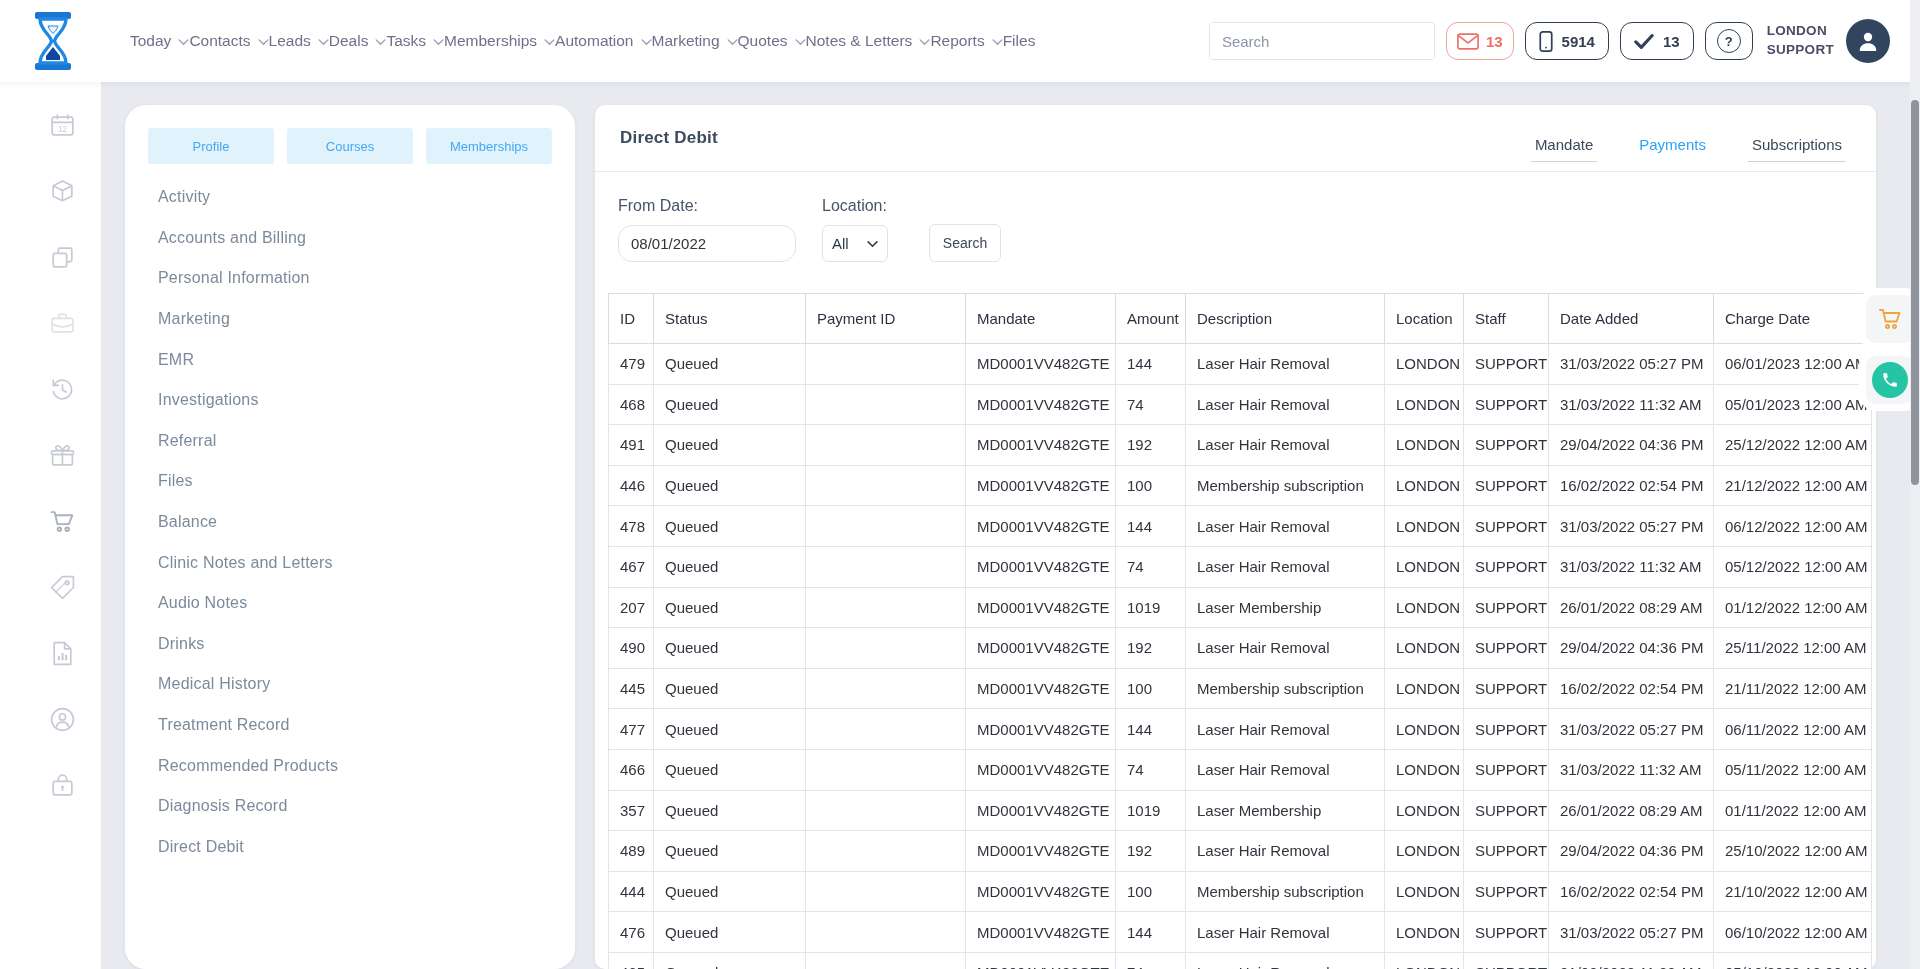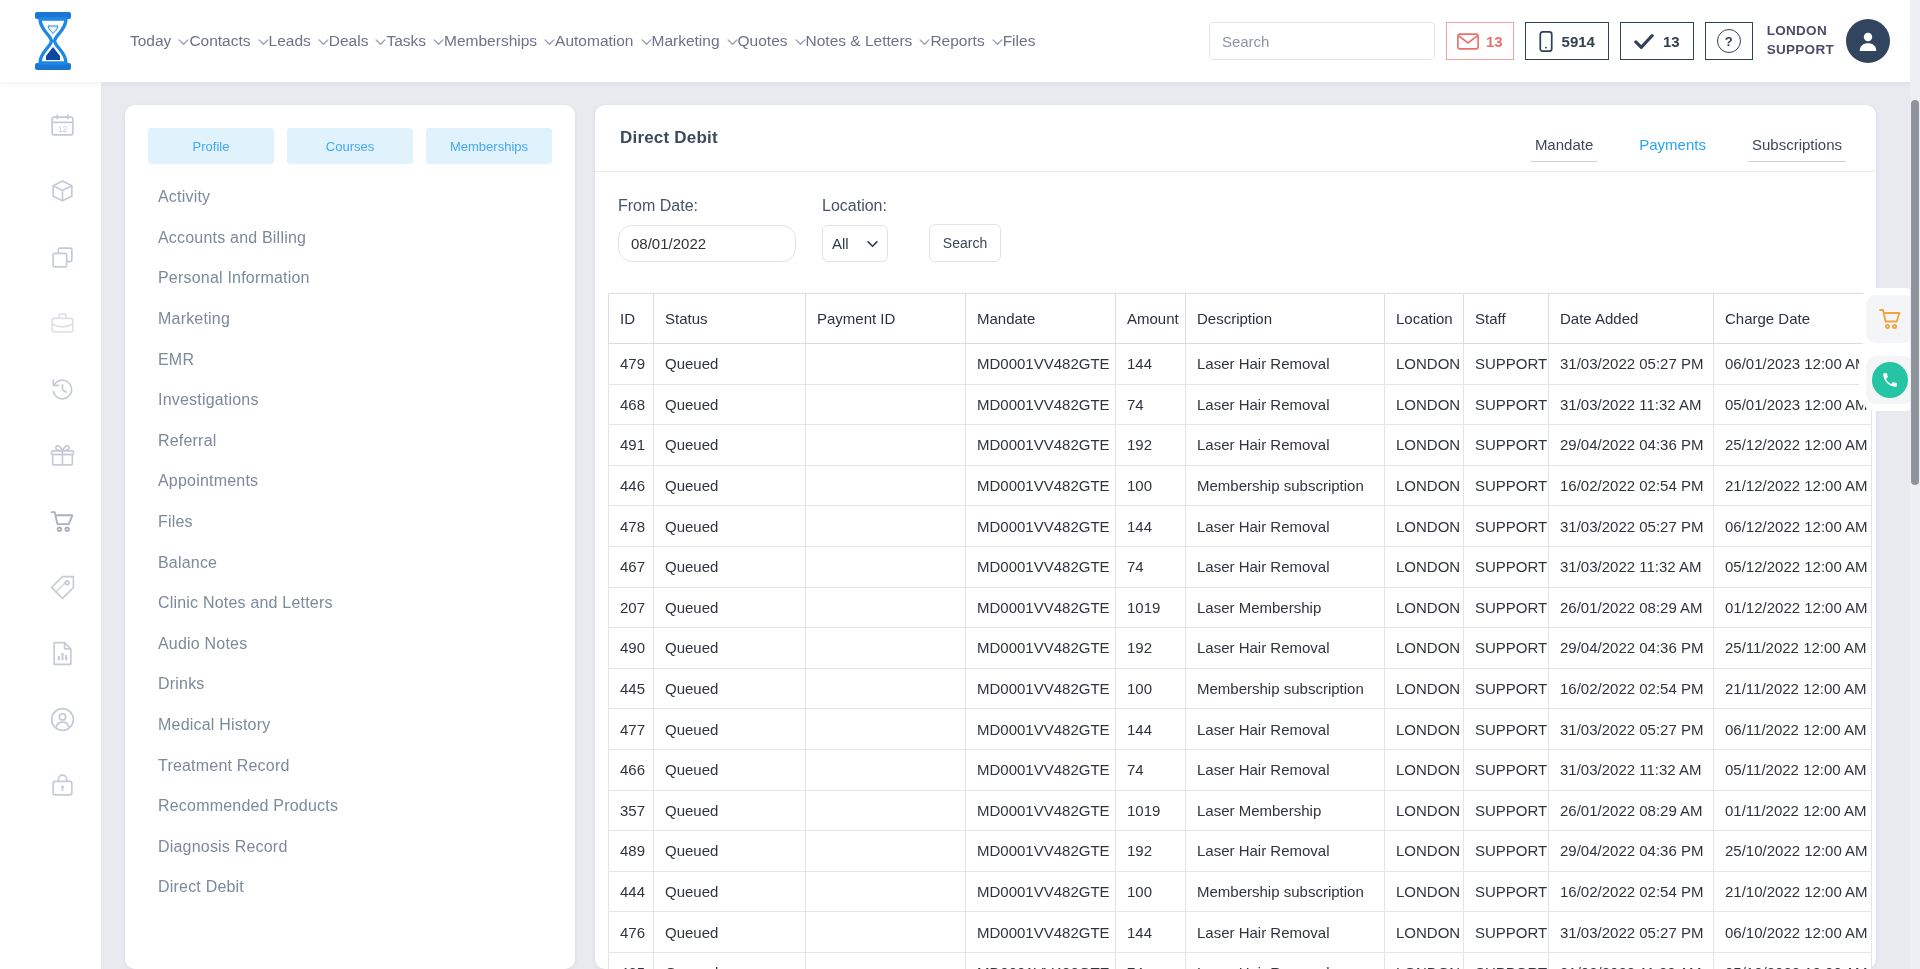--- a/index.html
+++ b/index.html
@@ -16,42 +16,42 @@
             box-shadow:0 2px 5px rgba(40,50,80,.06); }
   .logo { width:54px; height:60px; flex:0 0 auto; cursor:pointer; }
   .nav-menu { display:flex; align-items:center; margin-left:50px; }
   .nav-item { display:flex; align-items:center; gap:7px; color:#6e7189; font-size:15.5px; cursor:pointer; white-space:nowrap; }
   .chev { display:flex; color:#9a9db4; margin-top:2px; }
   .search-wrap { margin-left:auto; width:226px; height:38px; border:1px solid #e2e4ea; border-radius:4px;
                  display:flex; align-items:center; background:#fff; overflow:hidden; }
   .search-wrap input { flex:1; border:0; outline:none; height:100%; padding:0 12px; font-size:15px;
                        color:#333; font-family:"Liberation Sans",sans-serif; }
   .search-wrap input::placeholder { color:#8d93aa; }
-  .badge { height:38px; border-radius:0; display:flex; align-items:center; margin-left:11px;
+  .badge { height:38px; border-radius:12px; display:flex; align-items:center; margin-left:11px;
            font-size:15px; font-weight:bold; cursor:pointer; background:#fff; }
   .badge-mail { border:1px solid #f0a09d; color:#ed6f6b; padding:0 10px; gap:7px; }
   .badge-dark { border:1.5px solid #2e4156; color:#33404f; padding:0 13px; gap:9px; }
   .badge-help { width:48px; justify-content:center; padding:0; }
   .q-circle { width:24px; height:24px; border:1.6px solid #2e4156; border-radius:50%; color:#2e4156;
               font-size:13px; font-weight:bold; display:flex; align-items:center; justify-content:center; }
   .user-name { margin:0 12px 0 14px; font-size:13.5px; font-weight:bold; color:#4c4c68;
                line-height:1.4; letter-spacing:.3px; }
   .user-name span { display:block; }
   .avatar { width:44px; height:44px; border-radius:50%; background:#31465e; display:flex;
             align-items:center; justify-content:center; cursor:pointer; margin-right:14px; }
 
   
   .rail { position:absolute; left:0; top:82px; width:101px; height:887px; background:#fff;
           display:flex; flex-direction:column; align-items:center; padding-top:10px; z-index:4;padding-left:24px; }
   .rail-item { height:66px; width:100%; display:flex; align-items:center; justify-content:center;
                color:#c5cad5; cursor:pointer; }
 
   
   .left-card { position:absolute; left:125px; top:105px; width:450px; height:864px; background:#fff;
-               border-radius:10px; box-shadow:0 1px 4px rgba(30,40,70,.07); overflow:hidden; z-index:3; }
+               border-radius:21px; box-shadow:0 1px 4px rgba(30,40,70,.07); overflow:hidden; z-index:3; }
   .pill-tabs { display:flex; gap:13px; margin:23px 23px 0 23px; }
   .pill { flex:1; height:36px; background:#e0f3fd; color:#45a8f1; font-size:13px; border-radius:3px;
           display:flex; align-items:center; justify-content:center; cursor:pointer; }
   .panel-list { list-style:none; margin-top:13px; }
   .panel-item { height:40.6px; display:flex; align-items:center; padding-left:33px; font-size:16px;
                 color:#7c8a9c; cursor:pointer; letter-spacing:.2px; }
 
   
   .main-card { position:absolute; left:595px; top:105px; width:1281px; height:864px; background:#fff;
                border-radius:10px; box-shadow:0 1px 4px rgba(30,40,70,.07); z-index:3; }
@@ -341,21 +341,20 @@
       <div class="pill">Memberships</div>
     </div>
   <ul class="panel-list" id="panel-list">
       <li class="panel-item">Activity</li>
       <li class="panel-item">Accounts and Billing</li>
       <li class="panel-item">Personal Information</li>
       <li class="panel-item">Marketing</li>
       <li class="panel-item">EMR</li>
       <li class="panel-item">Investigations</li>
       <li class="panel-item">Referral</li>
-      <li class="panel-item">Appointments</li>
       <li class="panel-item">Files</li>
       <li class="panel-item">Balance</li>
       <li class="panel-item">Clinic Notes and Letters</li>
       <li class="panel-item">Audio Notes</li>
       <li class="panel-item">Drinks</li>
       <li class="panel-item">Medical History</li>
       <li class="panel-item">Treatment Record</li>
       <li class="panel-item">Recommended Products</li>
       <li class="panel-item">Diagnosis Record</li>
       <li class="panel-item">Direct Debit</li>

